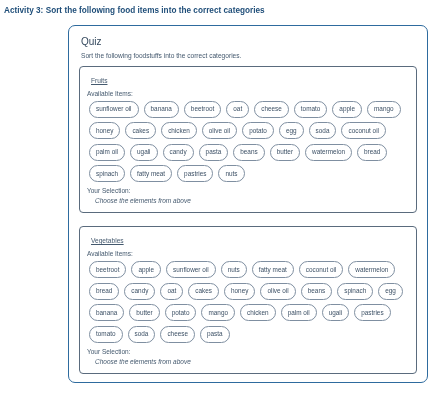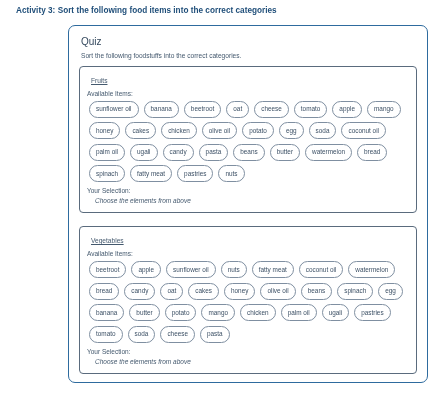--- a/index.html
+++ b/index.html
@@ -15,21 +15,20 @@
     -webkit-font-smoothing: antialiased;
   }
 
   #page-title {
     font-size: 8.2px;
     font-weight: bold;
     color: #1f4e79;
     letter-spacing: 0.02px;
     padding: 6px 9px 0 4px;
     white-space: nowrap;
-    margin-left: 12px;
   }
 
   #quiz-card {
     position: absolute;
     left: 68px;
     top: 25px;
     width: 360px;
     border: 1.3px solid #2e6b9e;
     border-radius: 7px;
     box-sizing: border-box;

